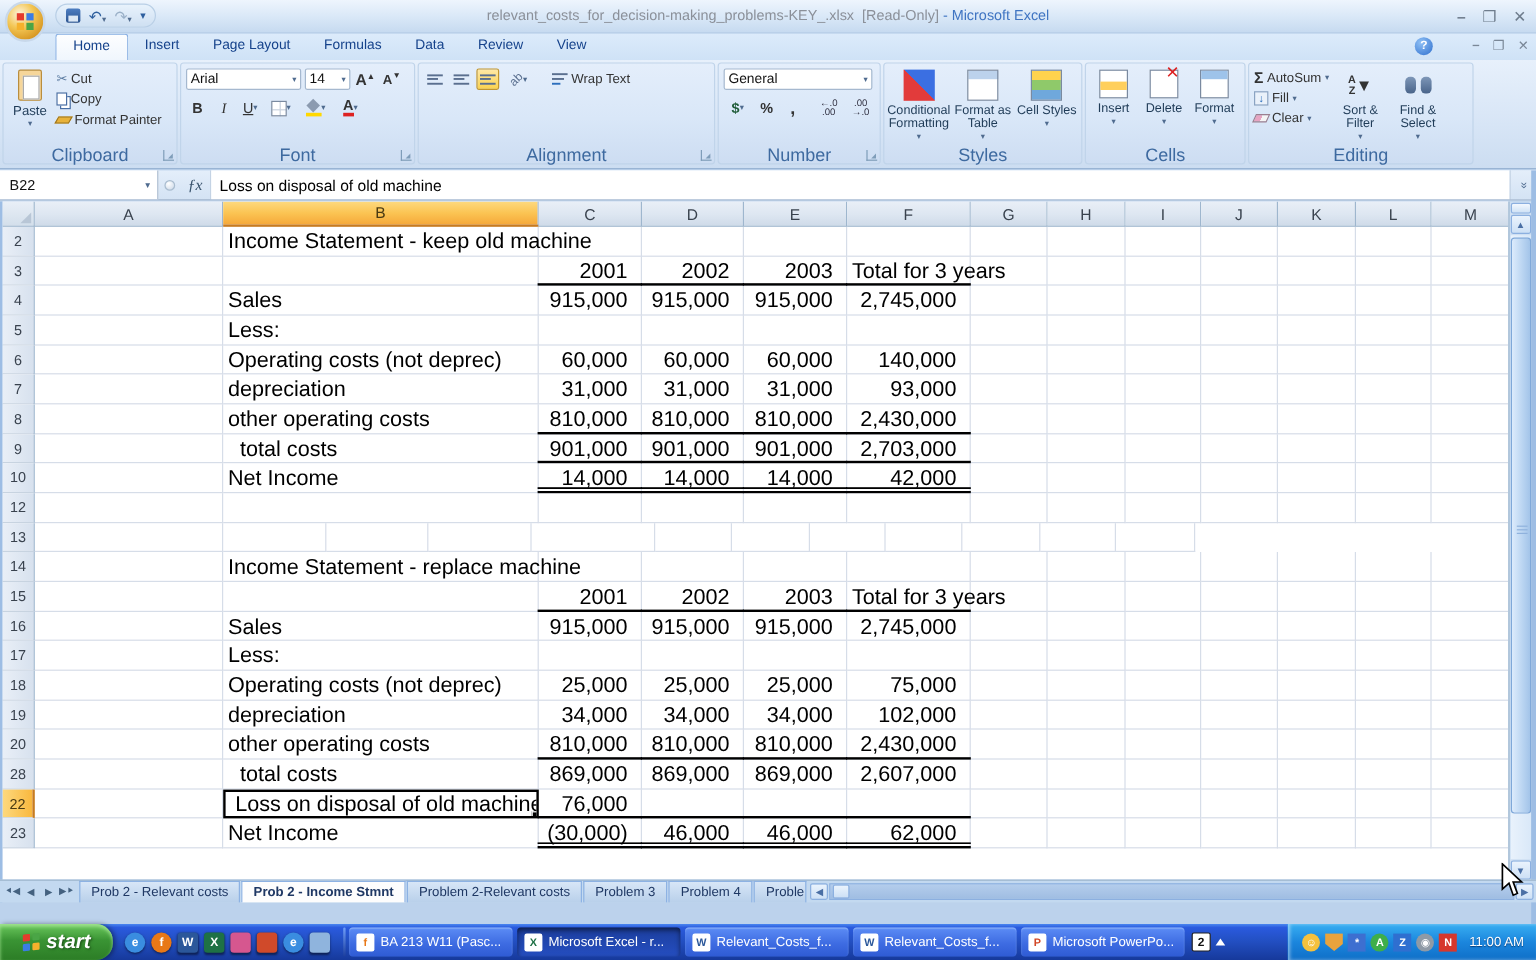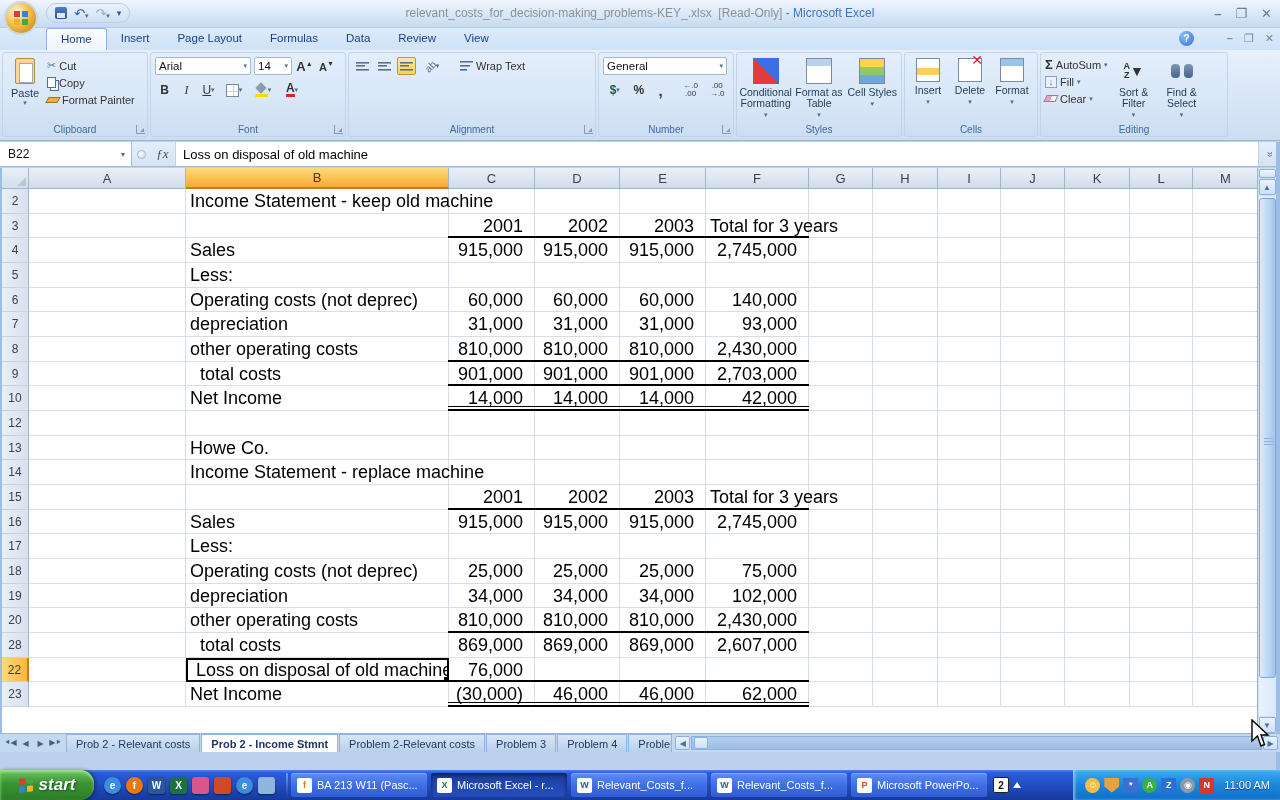--- a/index.html
+++ b/index.html
@@ -38,21 +38,21 @@
     background:radial-gradient(circle at 35% 30%,#8fc0f5,#2e6fce);color:#fff;font-size:10px;font-weight:bold;
     display:flex;align-items:center;justify-content:center;}
   .dctrl{position:absolute;right:6px;top:4px;display:flex;gap:11px;color:#7a8797;font-size:11px;font-weight:bold;}
 
   
   .ribbon{position:absolute;top:50px;left:0;width:1280px;height:91px;
     background:linear-gradient(#e7f0fb,#d7e5f6 60%,#ccddf1);border-bottom:1px solid #99b4d4;padding:2px 1px;}
   .rgroup{float:left;height:85px;margin:0 1px;border:1px solid #c0d4ea;border-radius:3px;position:relative;
     background:linear-gradient(#e4eefb,#d9e7f8 55%,#cdddf2);padding:2px 2px 14px 2px;}
   .glabel{position:absolute;left:0;right:0;bottom:0;height:13px;text-align:center;
-    font-size:10px;color:#3e6aa0;line-height:13px;}
+    font-size:15px;color:#3e6aa0;line-height:13px;}
   .launch{position:absolute;right:2px;bottom:2px;width:9px;height:9px;
     border-left:1px solid #7f9db9;border-bottom:1px solid #7f9db9;}
   .launch:after{content:"";position:absolute;right:1px;bottom:1px;width:0;height:0;
     border-left:4px solid transparent;border-bottom:4px solid #7f9db9;}
   .rrow{display:flex;align-items:center;gap:3px;margin:2px 2px;}
   .sbtn{display:inline-flex;align-items:center;gap:3px;height:17px;padding:0 2px;font-size:11px;color:#333;}
   .dar{font-size:7px;color:#4f6b8f;}
   .box{background:#fff;border:1px solid #a5b8cf;border-radius:2px;height:18px;display:inline-flex;
     align-items:center;padding:0 3px;font-size:11.5px;color:#111;gap:4px;}
   .ibtn{width:19px;height:18px;border:1px solid transparent;border-radius:2px;display:inline-flex;
@@ -751,23 +751,20 @@
           <div class="cell" style="width: 65px;"></div>
           <div class="cell" style="width: 63px;"></div>
           <div class="cell" style="width: 64px;"></div>
           <div class="cell" style="width: 65px;"></div>
           <div class="cell" style="width: 63px;"></div>
           <div class="cell" style="width: 66px;"></div>
         </div>
         <div class="grow">
           <div class="rh">13</div>
           <div class="cell" style="width: 157px;"></div>
-          <div class="cell al" style="width: 263px;">
-            <span class="ct">Howe Co.</span>
-          </div>
           <div class="cell" style="width: 86px;"></div>
           <div class="cell" style="width: 85px;"></div>
           <div class="cell" style="width: 86px;"></div>
           <div class="cell" style="width: 103px;"></div>
           <div class="cell" style="width: 64px;"></div>
           <div class="cell" style="width: 65px;"></div>
           <div class="cell" style="width: 63px;"></div>
           <div class="cell" style="width: 64px;"></div>
           <div class="cell" style="width: 65px;"></div>
           <div class="cell" style="width: 63px;"></div>

